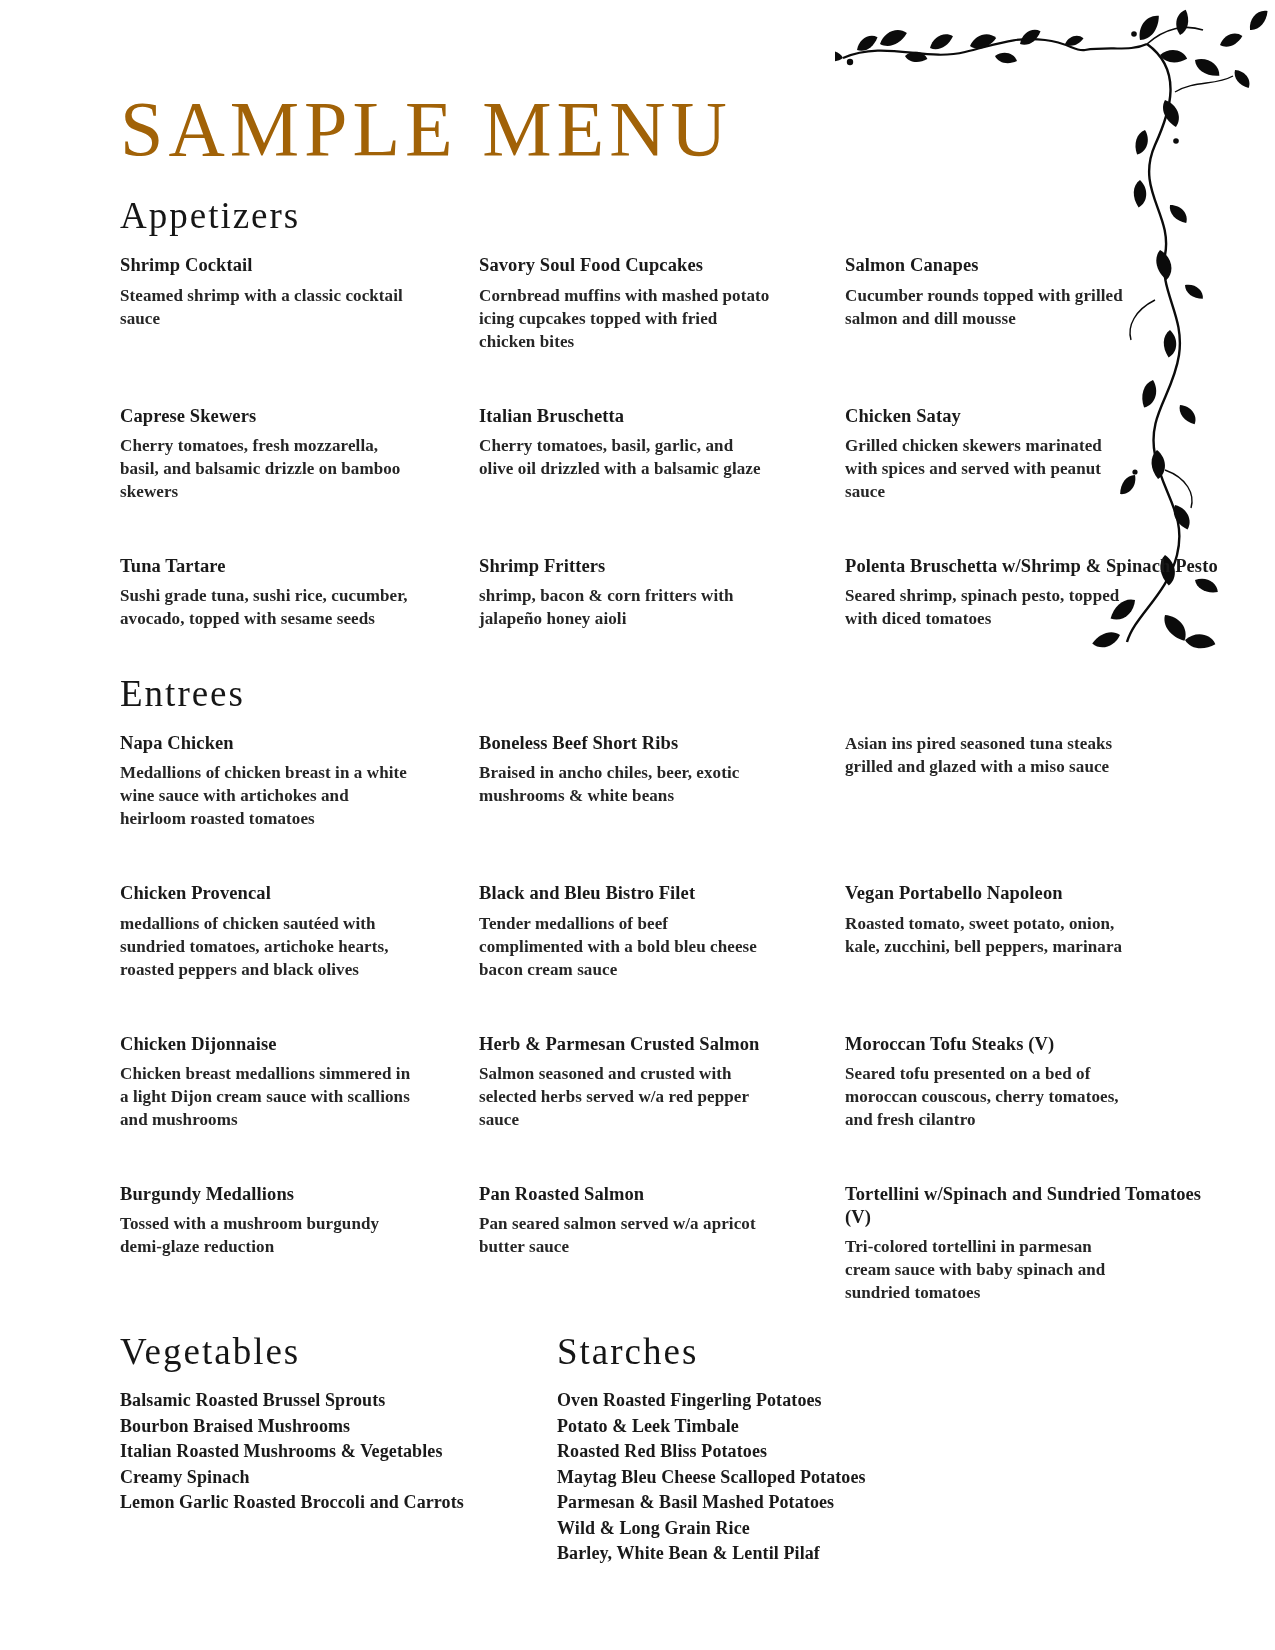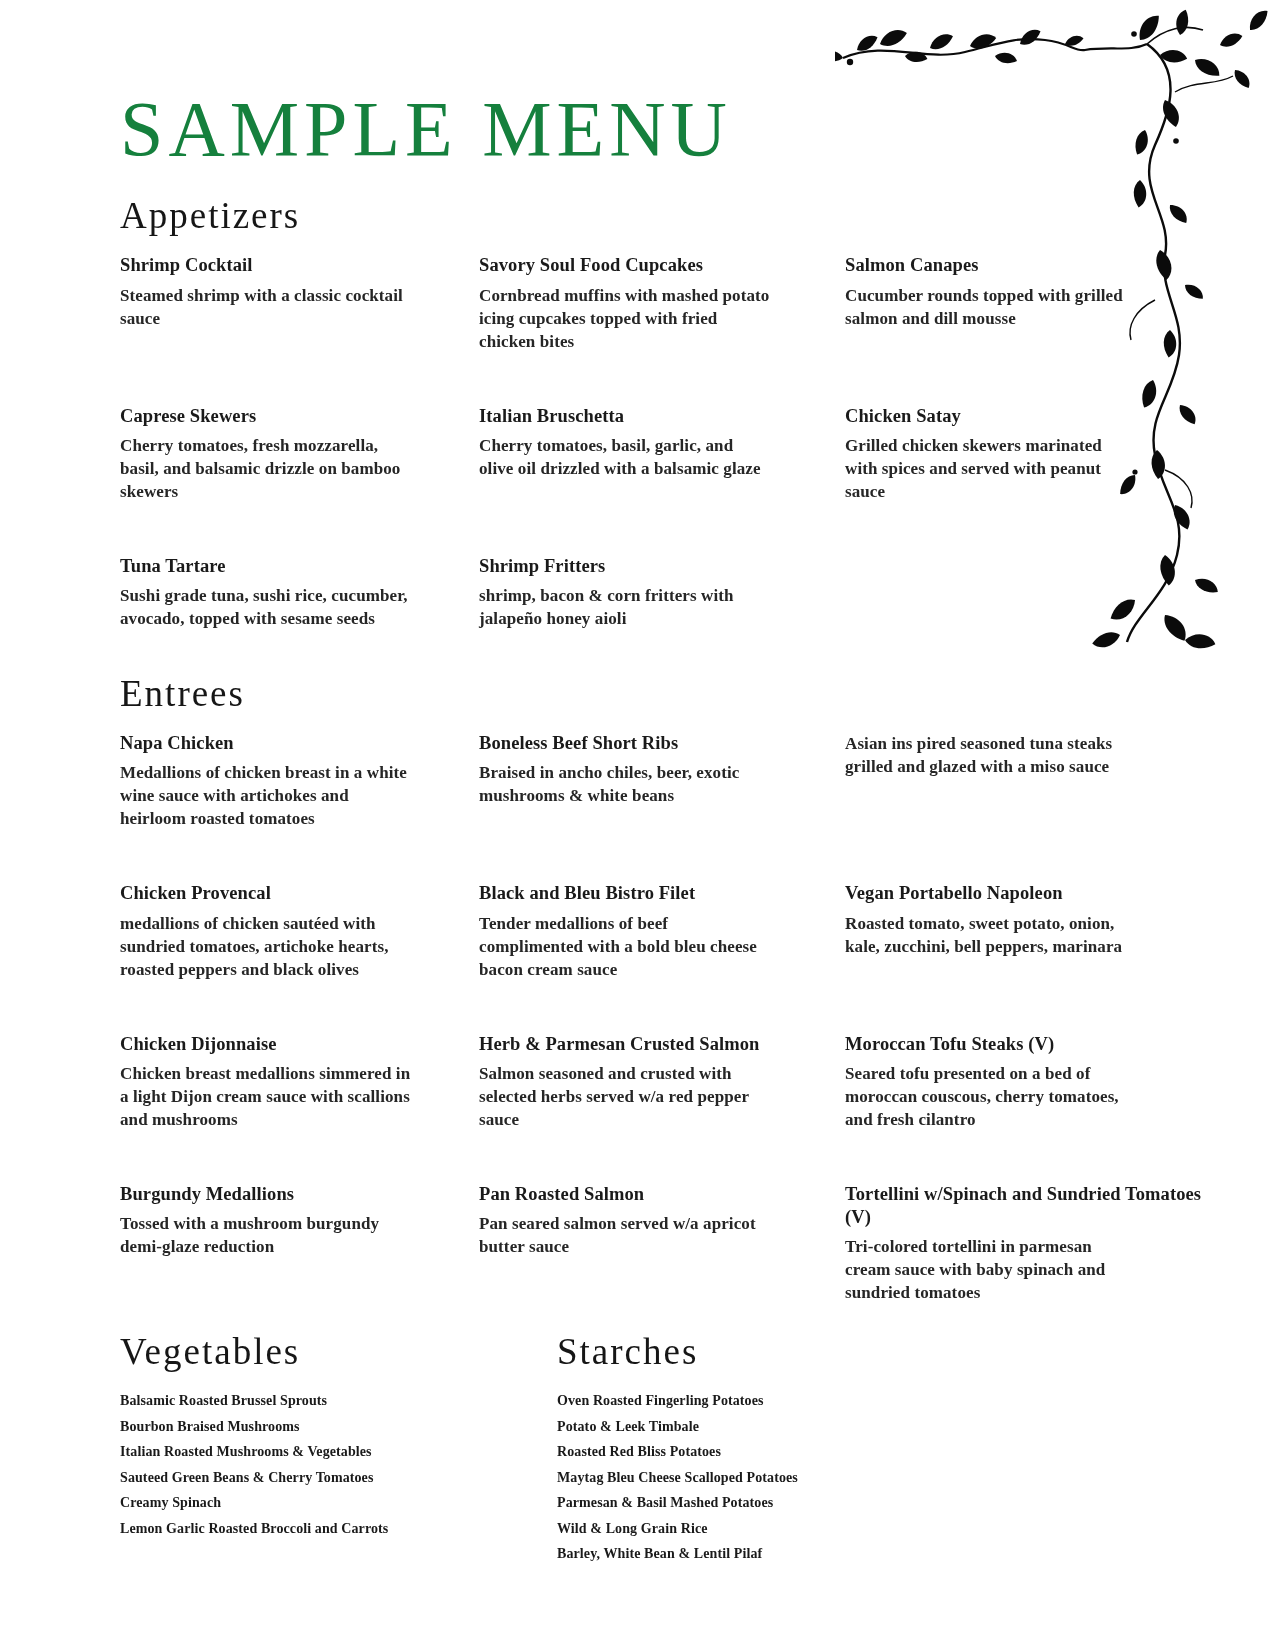--- a/index.html
+++ b/index.html
@@ -14,21 +14,21 @@
     color:#1c1c1c;
   }
   .content { position:relative; padding:92px 120px 0 120px; z-index:2; }
 
   .page-title {
     font-family:"Liberation Serif", serif;
     font-weight:400;
     font-size:78px;
     line-height:0.95;
     letter-spacing:5px;
-    color:#15803d;
+    color:#a16207;
   }
   .section-heading {
     font-family:"Liberation Serif", serif;
     font-weight:400;
     font-size:37px;
     line-height:1.2;
     letter-spacing:2px;
     color:#161616;
   }
   .heading-appetizers { margin-top:28px; }
@@ -60,21 +60,21 @@
 
   .bottom-grid {
     display:grid;
     grid-template-columns:437px 1fr;
     margin-top:10px;
   }
   .list {
     margin-top:14px;
   }
   .list-item {
-    font-size:14px;
+    font-size:18px;
     font-weight:700;
     line-height:25.5px;
     color:#1a1a1a;
     letter-spacing:0.1px;
   }
 
   .footnote {
     margin-top:94px;
     font-size:15.5px;
     font-weight:700;
@@ -180,20 +180,24 @@
         <div class="item-desc">Grilled chicken skewers marinated with spices and served with peanut sauce</div>
       </div>
       <div class="menu-item">
         <div class="item-name">Tuna Tartare</div>
         <div class="item-desc">Sushi grade tuna, sushi rice, cucumber, avocado, topped with sesame seeds</div>
       </div>
       <div class="menu-item">
         <div class="item-name">Shrimp Fritters</div>
         <div class="item-desc">shrimp, bacon &amp; corn fritters with jalapeño honey aioli</div>
       </div>
+      <div class="menu-item">
+        <div class="item-name">Polenta Bruschetta w/Shrimp &amp; Spinach Pesto</div>
+        <div class="item-desc">Seared shrimp, spinach pesto, topped with diced tomatoes</div>
+      </div>
     </div>
 
     <h2 class="section-heading heading-entrees">Entrees</h2>
     <div class="menu-grid">
       <div class="menu-item">
         <div class="item-name">Napa Chicken</div>
         <div class="item-desc">Medallions of chicken breast in a white wine sauce with artichokes and heirloom roasted tomatoes</div>
       </div>
       <div class="menu-item">
         <div class="item-name">Boneless Beef Short Ribs</div>
@@ -240,21 +244,20 @@
       </div>
     </div>
 
     <div class="bottom-grid">
       <div>
         <h2 class="section-heading">Vegetables</h2>
         <div class="list">
           <div class="list-item">Balsamic Roasted Brussel Sprouts</div>
           <div class="list-item">Bourbon Braised Mushrooms</div>
           <div class="list-item">Italian Roasted Mushrooms &amp; Vegetables</div>
-          <div class="list-item">Sauteed Green Beans &amp; Cherry Tomatoes</div>
           <div class="list-item">Creamy Spinach</div>
           <div class="list-item">Lemon Garlic Roasted Broccoli and Carrots</div>
         </div>
       </div>
       <div>
         <h2 class="section-heading">Starches</h2>
         <div class="list">
           <div class="list-item">Oven Roasted Fingerling Potatoes</div>
           <div class="list-item">Potato &amp; Leek Timbale</div>
           <div class="list-item">Roasted Red Bliss Potatoes</div>

